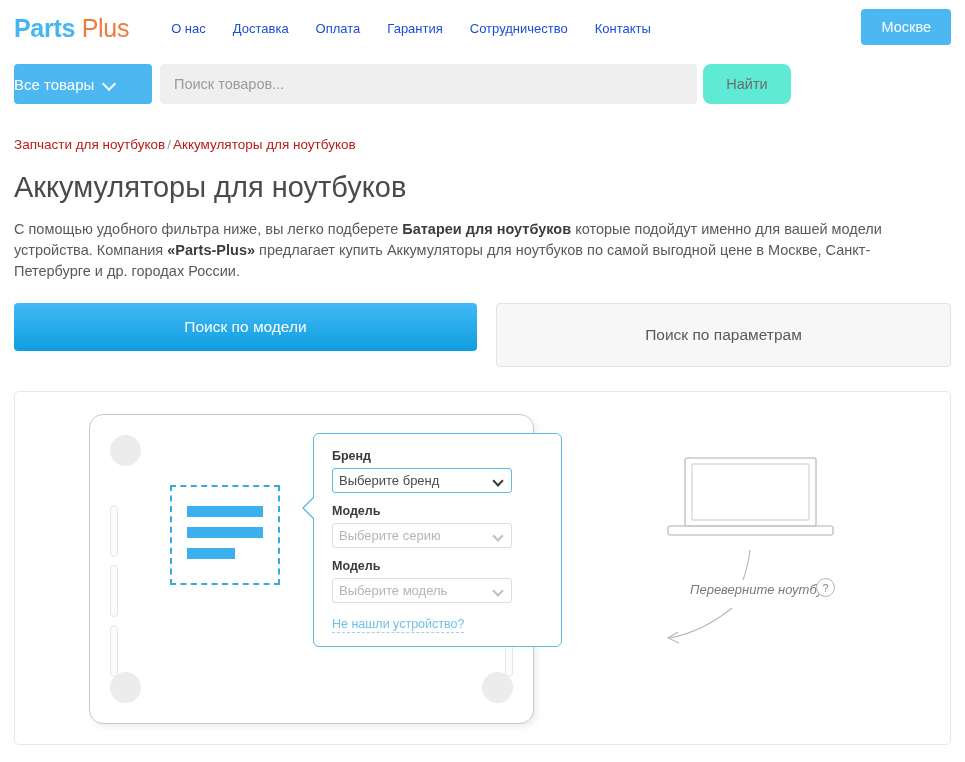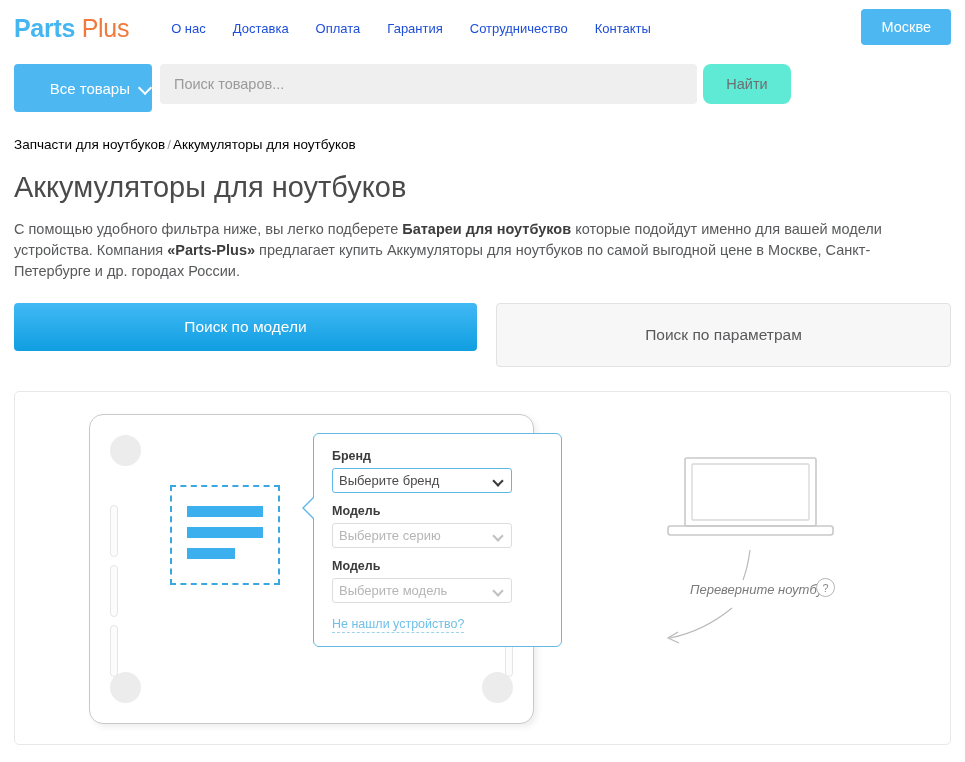--- a/index.html
+++ b/index.html
@@ -35,23 +35,23 @@
     background: #4cb7f0; color: #fff; border: none; border-radius: 4px;
     font-size: 14.5px; padding: 10px 20px; cursor: pointer;
     font-family: inherit;
   }
 
   
   .searchrow {
     position: absolute; left: 0; top: 64px; width: 965px; height: 48px;
   }
   .allgoods {
-    position: absolute; left: 14px; top: 0; width: 138px; height: 48px;
+    position: absolute; left: 14px; top: 0; width: 138px; height: 40px;
     background: #4cb7f0; color: #fff; border-radius: 4px;
-    display: flex; align-items: center; justify-content: flex-end; gap: 10px;
+    display: flex; align-items: center; justify-content: flex-start; gap: 10px;
     font-size: 15px; cursor: pointer;
   }
   .chev-white { width: 12px; height: 12px; position: relative; }
   .chev-white::before {
     content: ""; position: absolute; left: 0; top: 1px;
     width: 8px; height: 8px;
     border-right: 2px solid #fff; border-bottom: 2px solid #fff;
     transform: rotate(45deg);
   }
   .search-input {
@@ -70,21 +70,21 @@
     position: absolute; right: 8px; top: -2px; text-align: right;
   }
   .phone-num { font-size: 20.5px; color: #3a3a3a; white-space: nowrap; }
   .callback { font-size: 13.5px; color: #45b6f0; cursor: pointer; margin-top: 1px; }
 
   
   .breadcrumb {
     position: absolute; left: 14px; top: 137px;
     font-size: 13.5px; color: #8a8a8a; white-space: nowrap;
   }
-  .breadcrumb a { color: #000000; text-decoration: none; cursor: pointer; }
+  .breadcrumb a { color: #b91c1c; text-decoration: none; cursor: pointer; }
   .breadcrumb .sep { color: #9a9a9a; margin: 0 2px; }
 
   .page-title {
     position: absolute; left: 14px; top: 171px;
     font-size: 29px; color: #4a4a4a; font-weight: normal; margin: 0;
     white-space: nowrap;
   }
 
   .desc {
     position: absolute; left: 14px; top: 219px; width: 910px;

